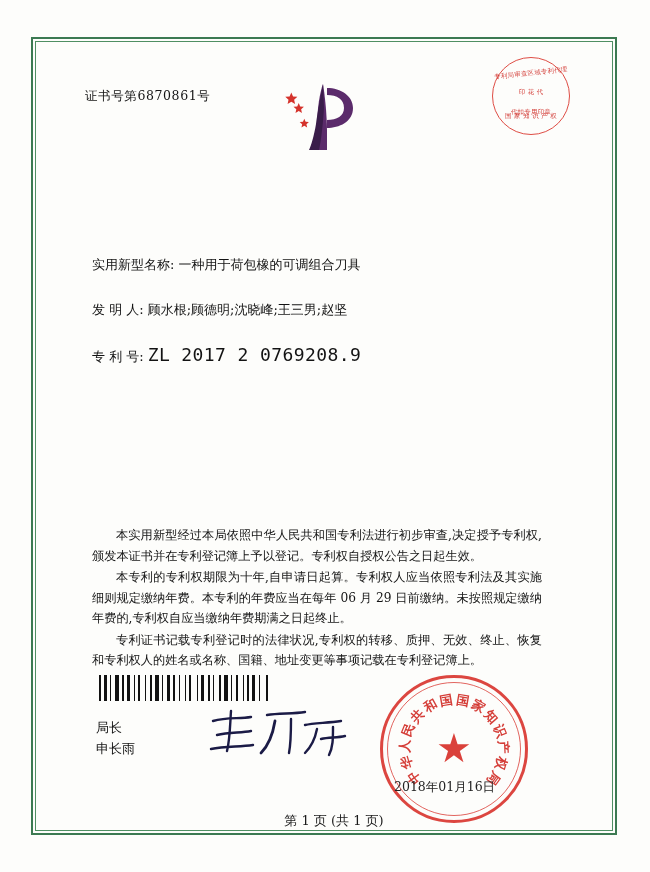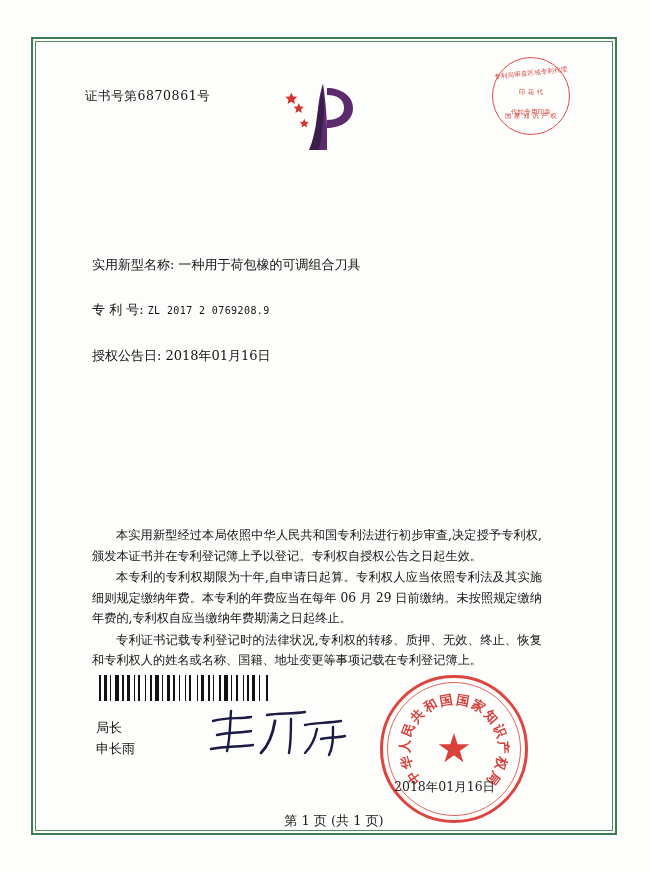--- a/index.html
+++ b/index.html
@@ -112,21 +112,21 @@
   }
   .field-label {
     display: inline-block;
   }
   .field-value {
     display: inline-block;
     margin-left: 4px;
   }
   .mono-val {
     font-family: "DejaVu Sans Mono", "Liberation Mono", monospace;
-    font-size: 10px;
+    font-size: 18px;
     letter-spacing: .4px;
   }
 
   .paragraphs {
     position: absolute;
     left: 92px; top: 525px;
     width: 466px;
     font-size: 12.2px;
     line-height: 20.5px;
     font-family: "DejaVu Serif", "Liberation Serif", serif;
@@ -262,24 +262,24 @@
     <div class="txt t3">代扣专用印章</div>
     <div class="txt t4">国 家 知 识 产 权</div>
   </div>
 
 
   <div class="fields">
     <div class="field-row">
       <span class="field-label">实用新型名称:</span><span class="field-value">一种用于荷包橡的可调组合刀具</span>
     </div>
     <div class="field-row">
-      <span class="field-label">专  利  号:</span><span class="field-value mono-val">ZL 2017 2 0769208.9</span>
+      <span class="field-label">发  明  人:</span><span class="field-value">顾水根;顾德明;沈晓峰;王三男;赵坚</span>
     </div>
     <div class="field-row">
-      <span class="field-label">授权公告日:</span><span class="field-value">2018年01月16日</span>
+      <span class="field-label">专  利  号:</span><span class="field-value mono-val">ZL 2017 2 0769208.9</span>
     </div>
   </div>
 
   <div class="paragraphs">
     <p>本实用新型经过本局依照中华人民共和国专利法进行初步审查,决定授予专利权,颁发本证书并在专利登记簿上予以登记。专利权自授权公告之日起生效。</p>
     <p>本专利的专利权期限为十年,自申请日起算。专利权人应当依照专利法及其实施细则规定缴纳年费。本专利的年费应当在每年 06 月 29 日前缴纳。未按照规定缴纳年费的,专利权自应当缴纳年费期满之日起终止。</p>
     <p>专利证书记载专利登记时的法律状况,专利权的转移、质押、无效、终止、恢复和专利权人的姓名或名称、国籍、地址变更等事项记载在专利登记簿上。</p>
   </div>
 
   <div class="barcode">

